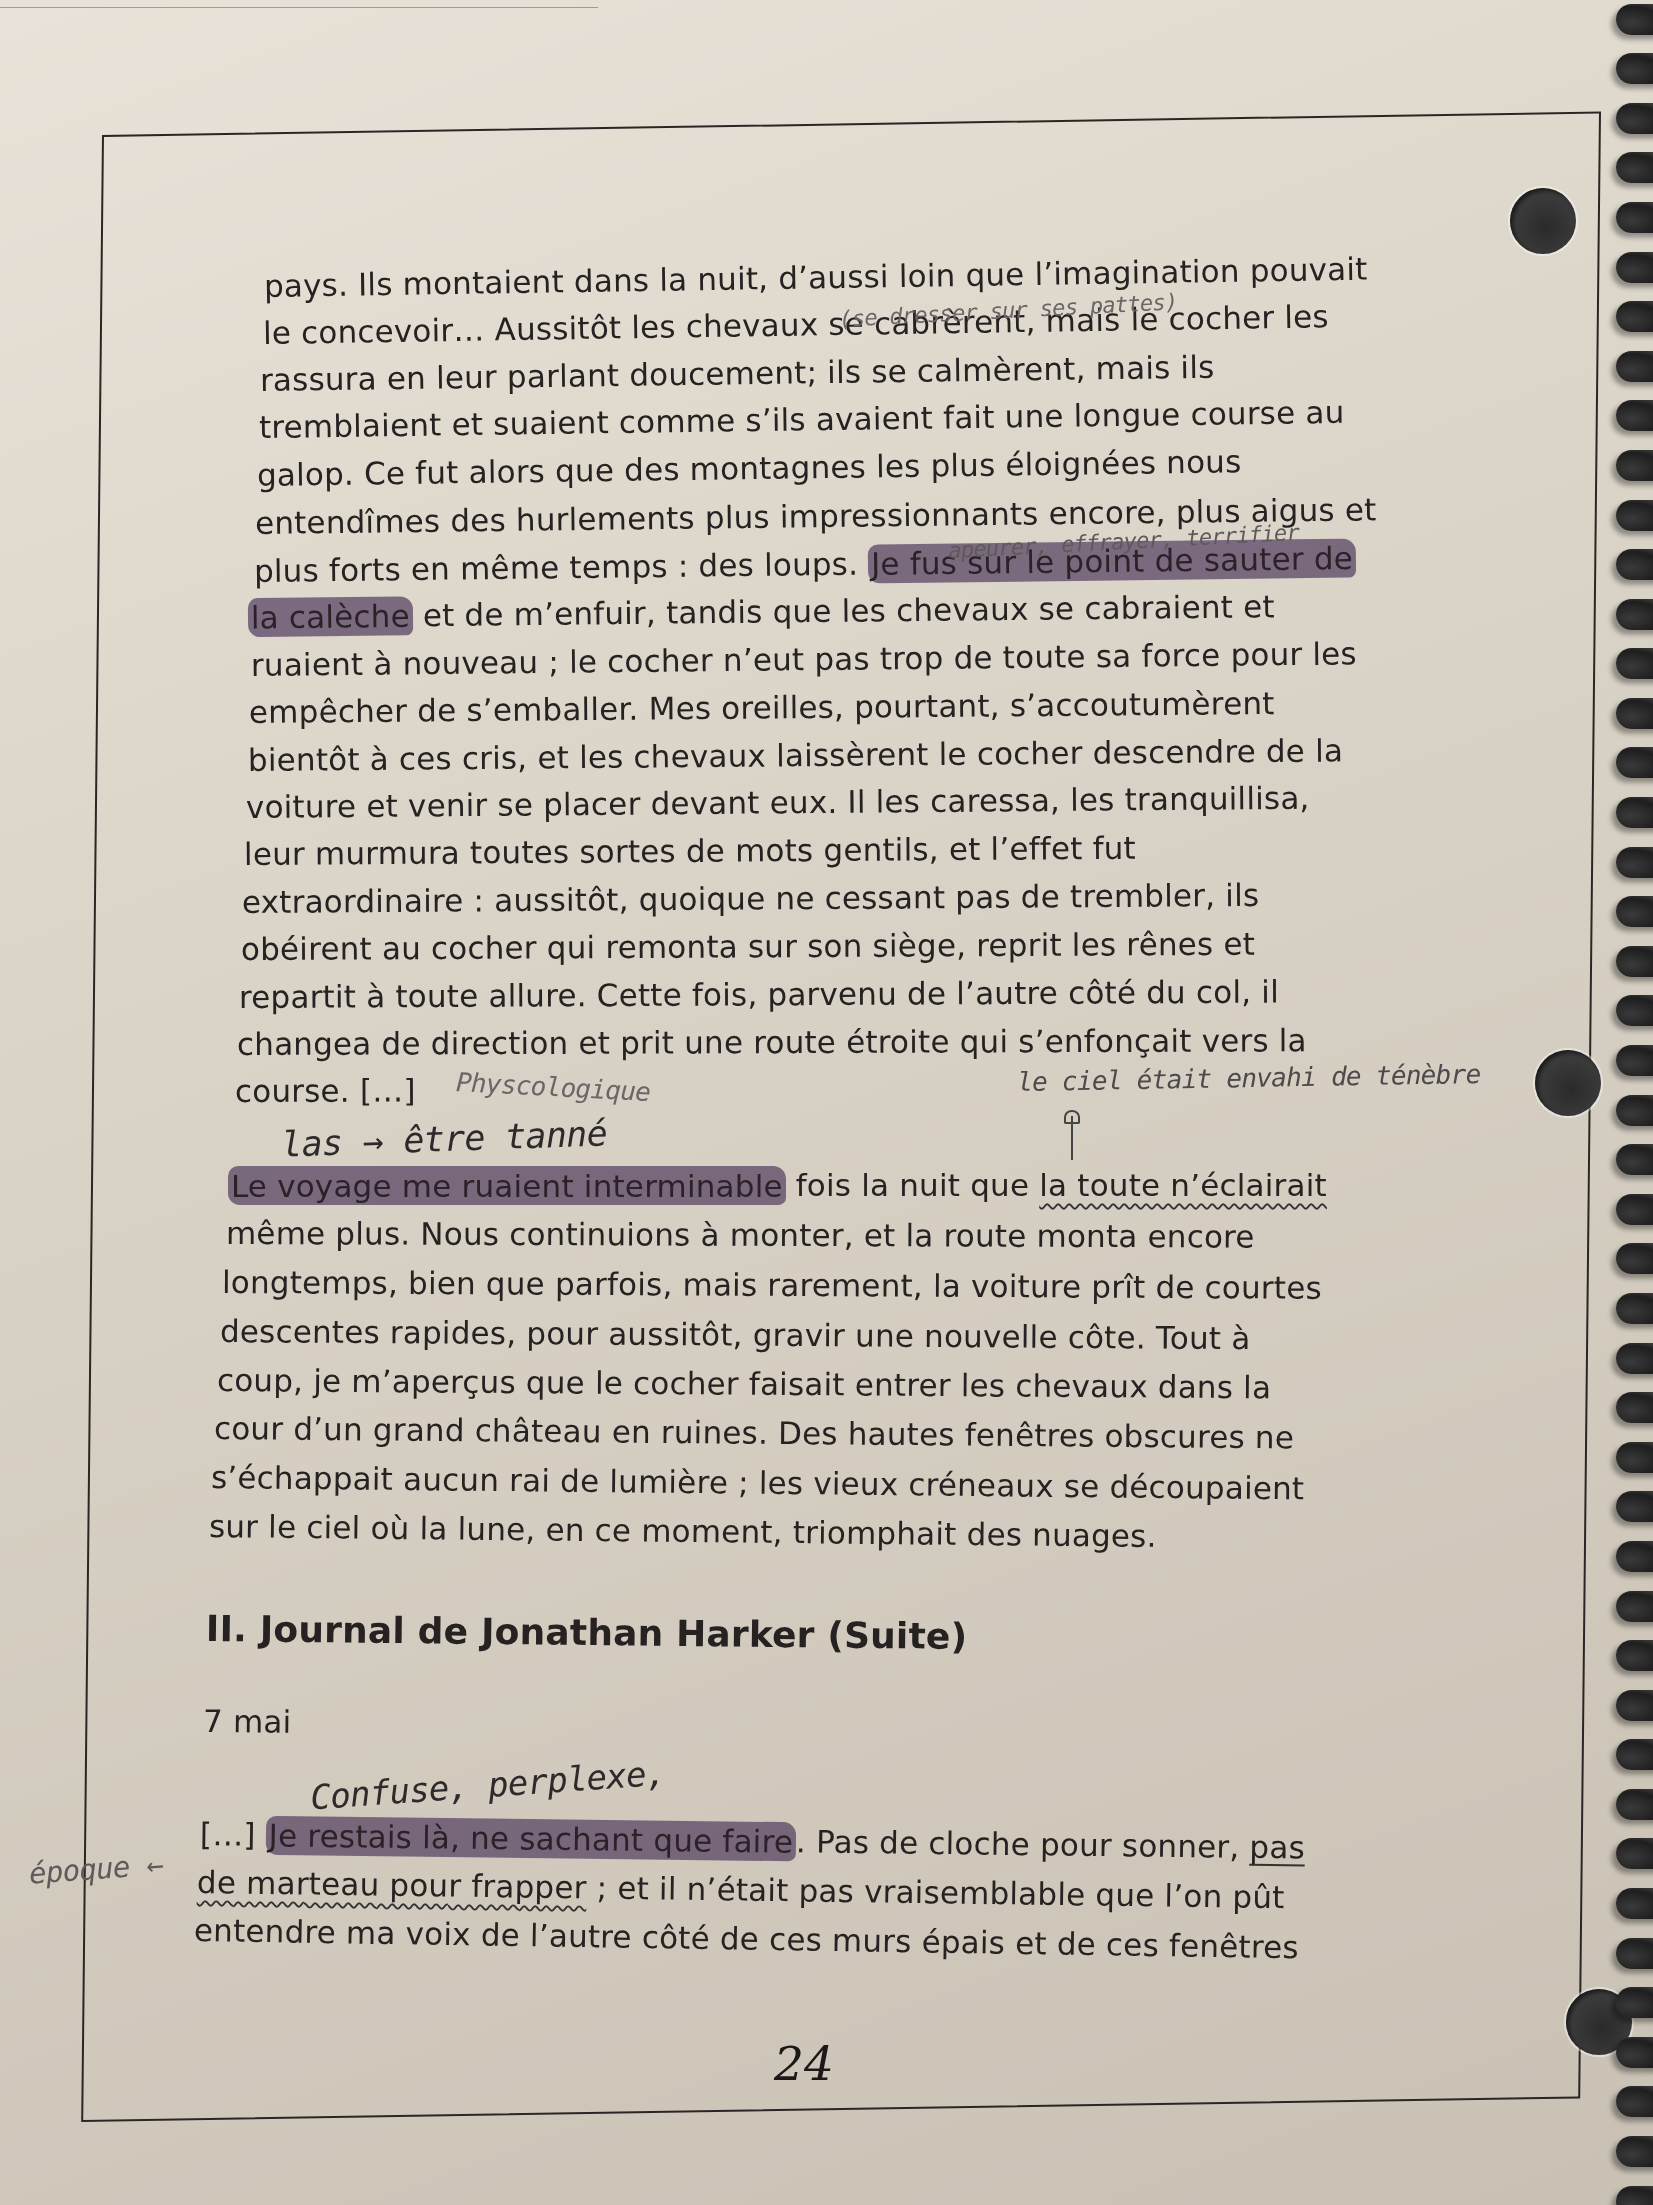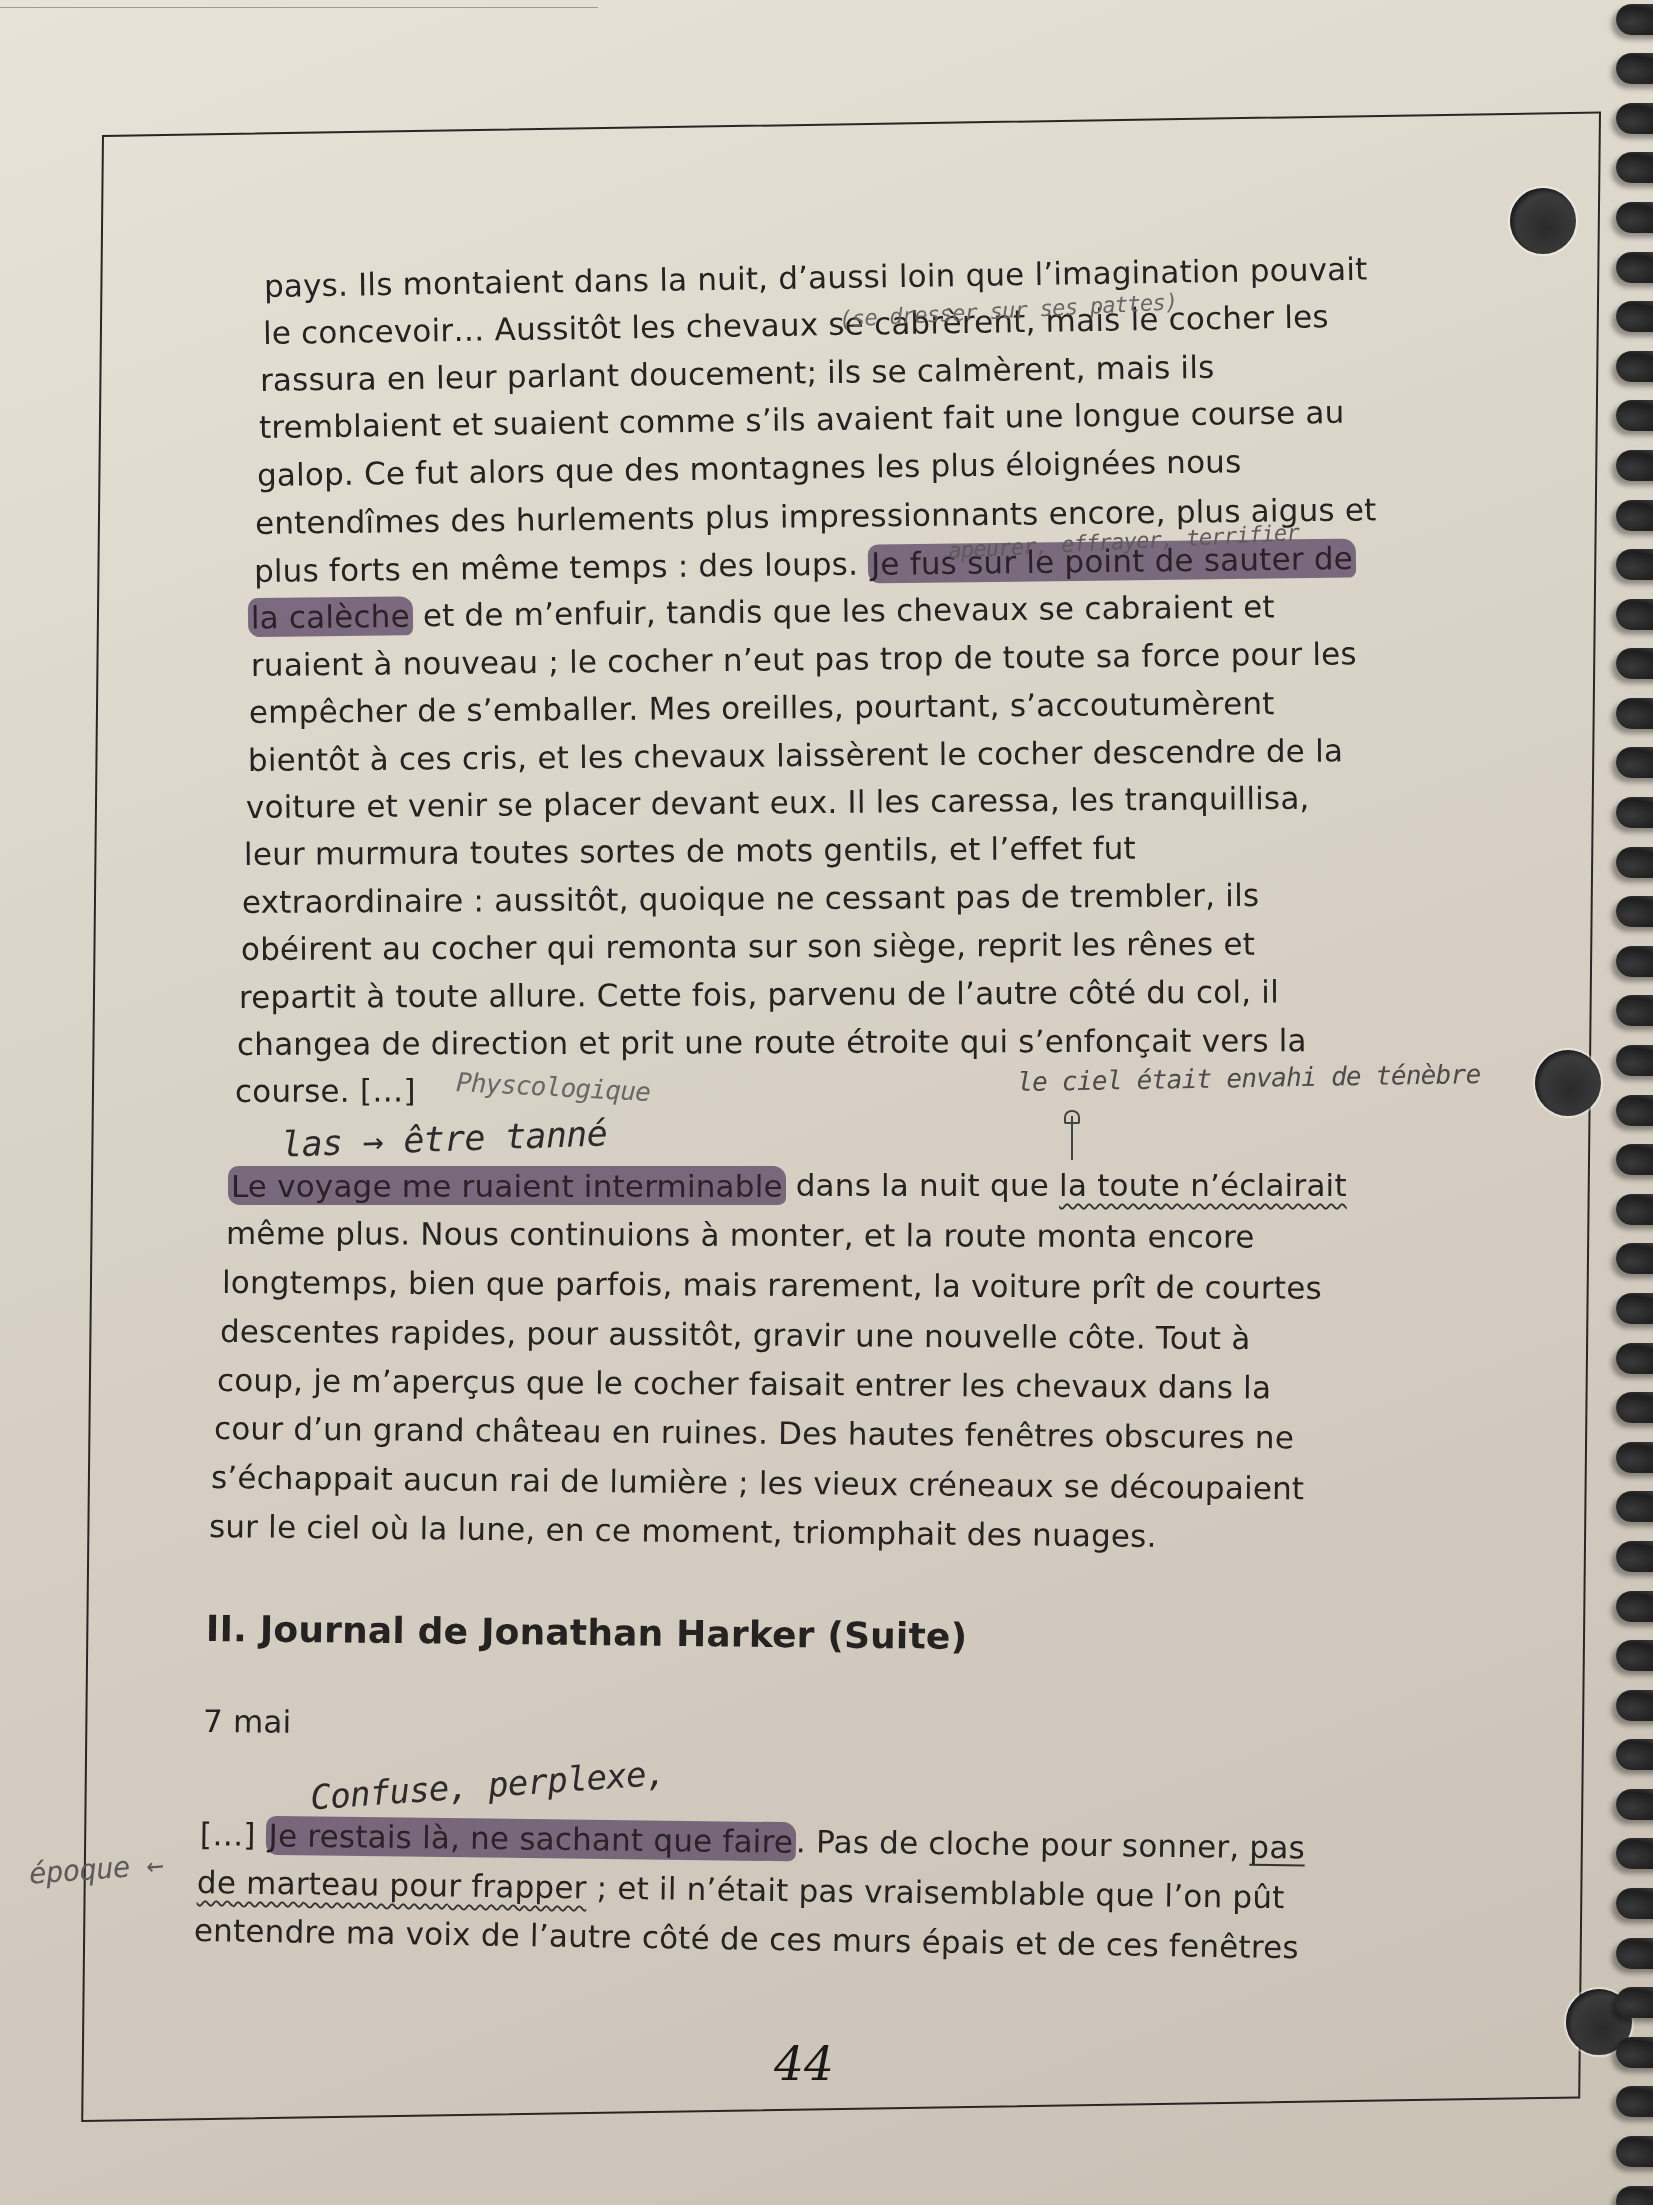--- a/index.html
+++ b/index.html
@@ -122,21 +122,21 @@
   <div class="line" style="left:248px; top:742px; transform:rotate(-0.5deg);">bientôt à ces cris, et les chevaux laissèrent le cocher descendre de la</div>
   <div class="line" style="left:246px; top:789px; transform:rotate(-0.5deg);">voiture et venir se placer devant eux. Il les caressa, les tranquillisa,</div>
   <div class="line" style="left:244px; top:836px; transform:rotate(-0.4deg);">leur murmura toutes sortes de mots gentils, et l’effet fut</div>
   <div class="line" style="left:242px; top:884px; transform:rotate(-0.4deg);">extraordinaire : aussitôt, quoique ne cessant pas de trembler, ils</div>
   <div class="line" style="left:241px; top:931px; transform:rotate(-0.3deg);">obéirent au cocher qui remonta sur son siège, reprit les rênes et</div>
   <div class="line" style="left:239px; top:979px; transform:rotate(-0.3deg);">repartit à toute allure. Cette fois, parvenu de l’autre côté du col, il</div>
   <div class="line" style="left:237px; top:1026px; transform:rotate(-0.2deg);">changea de direction et prit une route étroite qui s’enfonçait vers la</div>
   <div class="line" style="left:235px; top:1073px; transform:rotate(-0.2deg);">course. […]</div>
 
   <div class="line" style="left:228px; top:1167px; transform:rotate(0deg);">
-    <span class="hl">Le voyage me ruaient interminable</span><span> dans la nuit que </span><span class="ul">la toute n’éclairait</span>
+    <span class="hl">Le voyage me ruaient interminable</span><span> fois la nuit que </span><span class="ul">la toute n’éclairait</span>
   </div>
   <div class="line" style="left:226px; top:1215px; transform:rotate(0.2deg);">même plus. Nous continuions à monter, et la route monta encore</div>
   <div class="line" style="left:222px; top:1264px; transform:rotate(0.3deg);">longtemps, bien que parfois, mais rarement, la voiture prît de courtes</div>
   <div class="line" style="left:220px; top:1313px; transform:rotate(0.4deg);">descentes rapides, pour aussitôt, gravir une nouvelle côte. Tout à</div>
   <div class="line" style="left:217px; top:1362px; transform:rotate(0.4deg);">coup, je m’aperçus que le cocher faisait entrer les chevaux dans la</div>
   <div class="line" style="left:214px; top:1410px; transform:rotate(0.5deg);">cour d’un grand château en ruines. Des hautes fenêtres obscures ne</div>
   <div class="line" style="left:211px; top:1459px; transform:rotate(0.6deg);">s’échappait aucun rai de lumière ; les vieux créneaux se découpaient</div>
   <div class="line" style="left:209px; top:1508px; transform:rotate(0.6deg);">sur le ciel où la lune, en ce moment, triomphait des nuages.</div>
 
   <div class="line heading" style="left:206px; top:1608px; transform:rotate(0.6deg);">II. Journal de Jonathan Harker (Suite)</div>
@@ -152,15 +152,15 @@
 
   <div class="hand" style="left:839px; top:298px; font-size:22px; transform:rotate(-3deg); color:#6b6567;">(se dresser sur ses pattes)</div>
   <div class="hand" style="left:948px; top:529px; font-size:22px; transform:rotate(-3deg); color:#5e595b;">apeurer, effrayer, terrifier</div>
   <div class="hand" style="left:456px; top:1072px; font-size:26px; transform:rotate(3deg); color:#6b6567;">Physcologique</div>
   <div class="hand" style="left:281px; top:1119px; font-size:35px; transform:rotate(-2deg); color:#2e2a2c;">las → être tanné</div>
   <div class="hand" style="left:1017px; top:1063px; font-size:26px; transform:rotate(-1deg); color:#4e494b;">le ciel était envahi de ténèbre</div>
   <div class="arrow-up"></div>
   <div class="hand" style="left:310px; top:1765px; font-size:34px; transform:rotate(-4deg); color:#2e2a2c;">Confuse, perplexe,</div>
   <div class="hand" style="left:29px; top:1852px; font-size:29px; transform:rotate(-4deg); color:#5e595b;">époque ←</div>
 
-  <div class="page-num">44</div>
+  <div class="page-num">24</div>
 </div>
 
 
 </body></html>

